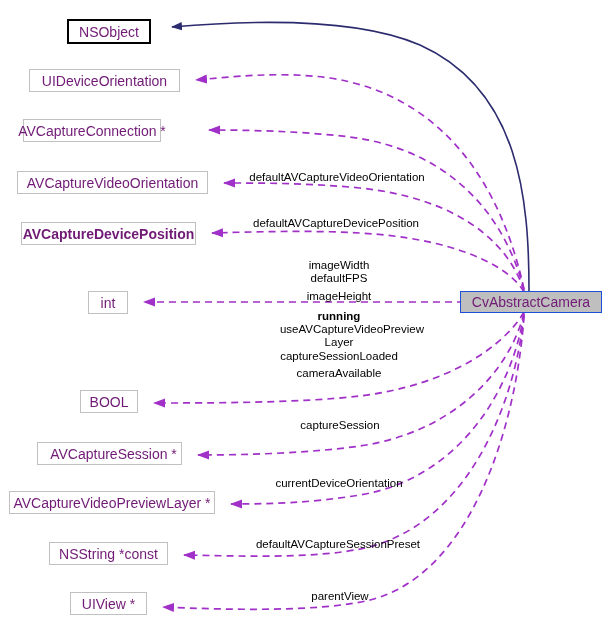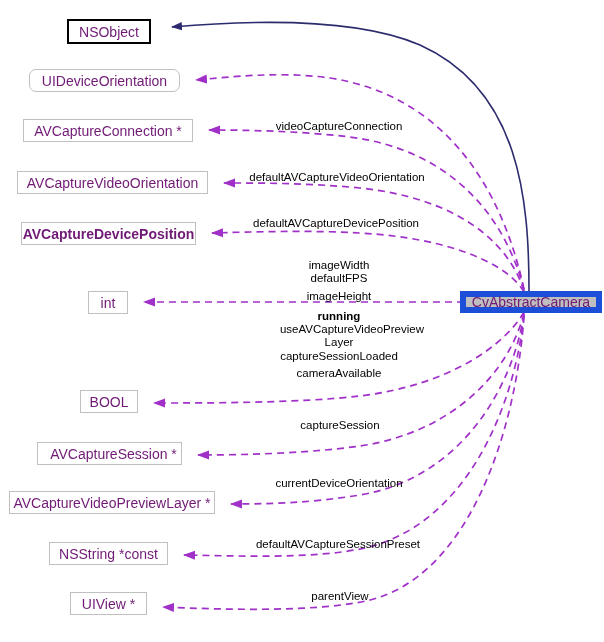--- a/index.html
+++ b/index.html
@@ -32,21 +32,21 @@
     justify-content: center;
     font-size: 14px;
     line-height: 1;
     color: #701a75;
     white-space: nowrap;
     background: #ffffff;
     border: 1px solid #c0c0c0;
   }
   .node.root {
     background: #bfbfbf;
-    border: 6px solid #1d4ed8;
+    border: 1px solid #1d4ed8;
   }
   .node.base {
     background: #ffffff;
     border: 2px solid #000000;
   }
   .edge-label {
     position: absolute;
     font-size: 11.5px;
     line-height: 13px;
     color: #000000;
@@ -85,25 +85,25 @@
       <path d="M524,314 C512,390 460,478 360,495 C310,503 270,504 231,504"></path>
       <path d="M524,315 C514,410 465,525 365,548 C315,559 240,556 184,555"></path>
       <path d="M524,316 C516,430 470,575 370,600 C320,612 230,610 163,607"></path>
     </g>
   </svg>
 
   <div class="node base" style="left:67px;  top:19px;  width:84px;  height:25px;">
     <span>NSObject</span>
   </div>
 
-  <div class="node" style="left:29px;  top:69px;  width:151px; height:23px;border-radius:7px;">
+  <div class="node" style="left:29px;  top:69px;  width:151px; height:23px;">
     <span>UIDeviceOrientation</span>
   </div>
 
-  <div class="node" style="left:23px;  top:119px; width:170px; height:23px;">
+  <div class="node" style="left:23px;  top:119px; width:138px; height:23px;">
     <span>AVCaptureConnection *</span>
   </div>
 
   <div class="node" style="left:17px;  top:171px; width:191px; height:23px;">
     <span>AVCaptureVideoOrientation</span>
   </div>
 
   <div class="node" style="left:21px;  top:222px; width:175px; height:23px;font-weight:bold;">
     <span>AVCaptureDevicePosition</span>
   </div>
@@ -130,21 +130,20 @@
 
   <div class="node" style="left:70px;  top:592px; width:77px;  height:23px;">
     <span>UIView *</span>
   </div>
 
   <div class="node root" style="left:460px; top:291px; width:142px; height:22px;">
     <span>CvAbstractCamera</span>
   </div>
 
 
-  <div class="edge-label" style="left:265px; top:120px; width:148px;">videoCaptureConnection</div>
 
   <div class="edge-label" style="left:232px; top:171px; width:210px;">defaultAVCaptureVideoOrientation</div>
 
   <div class="edge-label" style="left:235px; top:217px; width:202px;">defaultAVCaptureDevicePosition</div>
 
   <div class="edge-label" style="left:287px; top:259px; width:104px;">imageWidth</div>
 
   <div class="edge-label" style="left:287px; top:272px; width:104px;">defaultFPS</div>
 
   <div class="edge-label" style="left:287px; top:290px; width:104px;">imageHeight</div>

